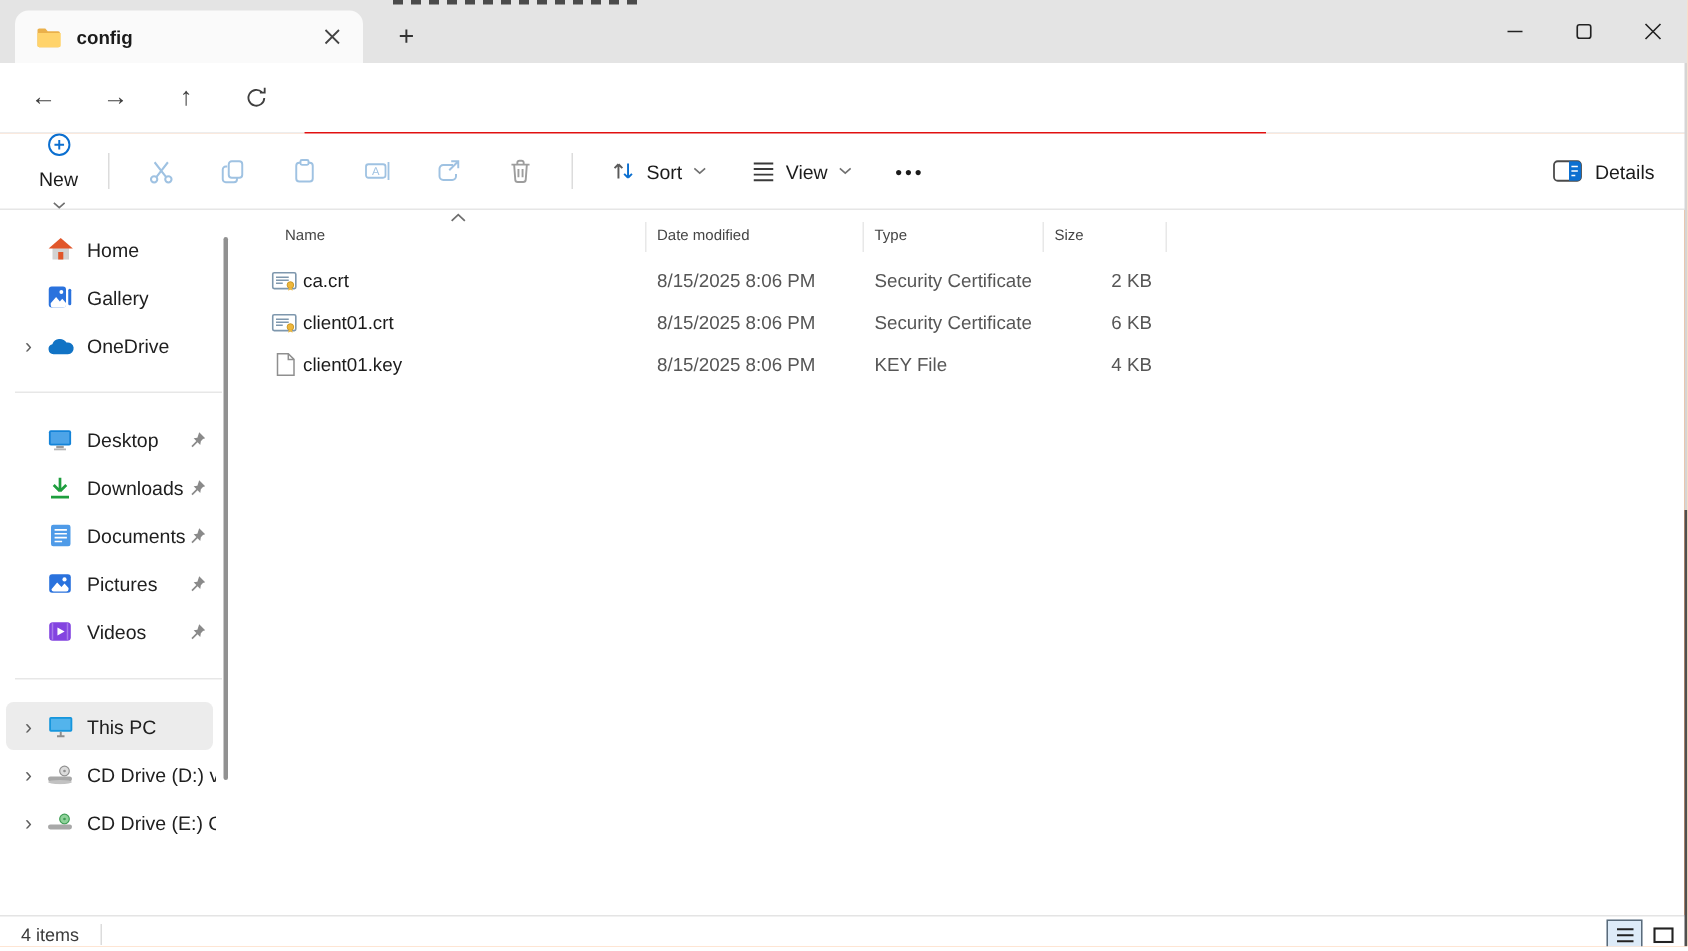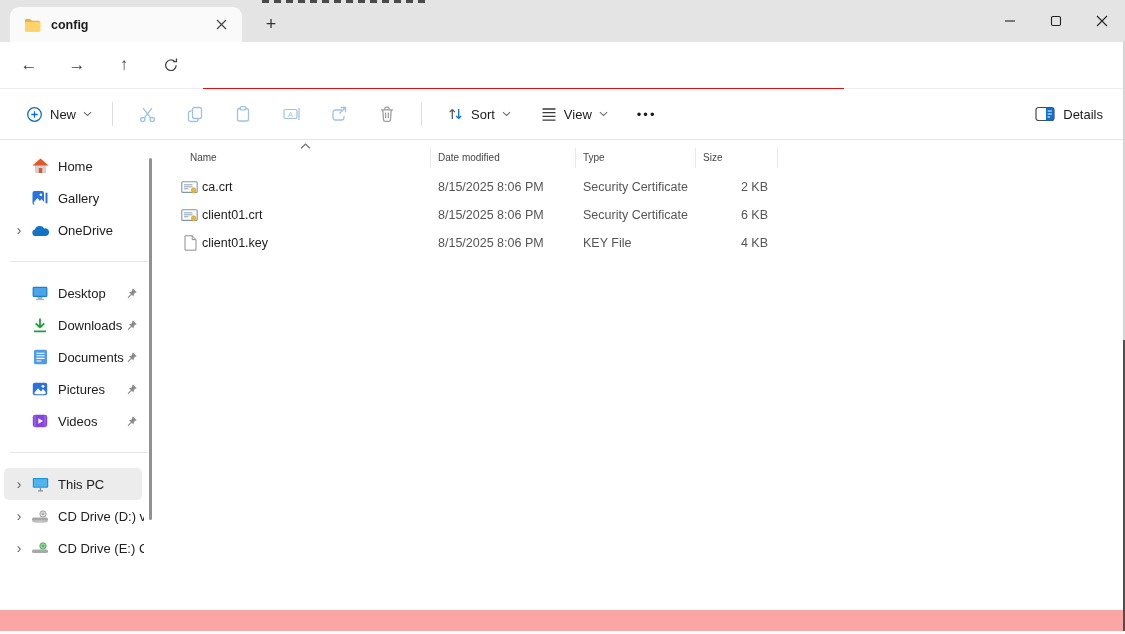--- a/index.html
+++ b/index.html
@@ -1,18 +1,18 @@
 <!DOCTYPE html>
 <html><head>
 <meta charset="utf-8">
 <style>
   * { margin:0; padding:0; box-sizing:border-box; }
   html,body { background:#fff; }
   body { font-family:"Liberation Sans","DejaVu Sans",sans-serif; color:#1b1b1b; }
-  .window { position:relative; width:1125px; height:631px; background:#fca5a5; overflow:hidden; }
+  .window { position:relative; width:1125px; height:631px; background:#f97316; overflow:hidden; }
 
   
   .titlebar { position:absolute; left:0; top:0; width:100%; height:42px; background:#e4e4e4; }
   .tab { position:absolute; left:10px; top:7px; width:232px; height:35px; background:#fafafa;
          border-radius:9px 9px 0 0; display:flex; align-items:center; padding:0 10px 0 14px; }
   .tab-title { font-size:12.5px; font-weight:600; margin-left:10px; flex:1; }
   .tab-close { width:22px; height:22px; display:flex; align-items:center; justify-content:center; border-radius:4px; cursor:default; }
   .newtab-btn { position:absolute; left:258px; top:11px; width:26px; height:26px; display:flex; align-items:center;
                 justify-content:center; font-size:18px; color:#333; border-radius:4px; }
   .win-controls { position:absolute; right:0; top:0; height:42px; display:flex; }
@@ -31,21 +31,21 @@
   .crumb { font-size:13px; color:#191919; padding:3px 9px; border-radius:4px; white-space:nowrap; }
   .crumb-sep { font-size:15px; color:#4f4f4f; padding:0 3px; line-height:1; }
   .bc-icon { display:flex; align-items:center; padding:0 4px 0 2px; }
   .search-box { position:absolute; left:853px; top:46px; width:258px; height:38px; display:flex;
                 align-items:center; padding:0 12px 0 12px; }
   .search-ph { font-size:13px; color:#767676; flex:1; }
 
   
   .toolbar { position:absolute; left:0; top:89px; width:100%; height:51px; background:#fff;
              border-bottom:1px solid #e6e6e6; display:flex; align-items:center; }
-  .tb-new { display:flex; align-items:center; gap:7px; margin-left:16px; padding:6px 10px; border-radius:4px; }
+  .tb-new { display:flex; align-items:center; gap:7px; margin-left:16px; padding:6px 10px; border-radius:4px;flex-direction:column; }
   .tb-new-label { font-size:13px; }
   .tb-sep { width:1px; height:24px; background:#dcdcdc; margin:0 10px; }
   .tb-icon-btn { width:40px; height:34px; display:flex; align-items:center; justify-content:center; border-radius:4px; margin:0 4px; }
   .tb-drop { display:flex; align-items:center; gap:7px; padding:7px 9px; border-radius:4px; margin:0 6px; font-size:13px; }
   .tb-more { font-size:13px; letter-spacing:2px; color:#1b1b1b; padding:6px 10px; margin-left:4px; }
   .tb-details { position:absolute; right:22px; display:flex; align-items:center; gap:8px; font-size:13px; }
 
   
   .sidebar { position:absolute; left:0; top:140px; width:160px; height:470px; background:#fff; overflow:hidden; }
   .sb-inner { padding-top:10px; }
@@ -462,17 +462,33 @@
             <path d="M8.2.8v3.8H12" fill="none" stroke="#8f8f8f" stroke-width="1"></path>
           </svg>
       </span>
       <span class="fr-name">client01.key</span>
       <span class="fr-date">8/15/2025 8:06 PM</span>
       <span class="fr-type">KEY File</span>
       <span class="fr-size">4 KB</span>
     </div>
   </div>
 
+  <div class="statusbar">
+    <span class="sb-count">4 items</span>
+    <span class="sb-count-sep"></span>
+    <div class="view-toggles">
+      <div class="vt-btn active">
+        <svg width="13" height="11" viewBox="0 0 13 11" stroke="#222" stroke-width="1.4">
+            <path d="M1 1.5h11M1 5.5h11M1 9.5h11"></path>
+          </svg>
+      </div>
+      <div class="vt-btn inactive">
+        <svg width="14" height="11" viewBox="0 0 14 11" fill="none" stroke="#222" stroke-width="1.4">
+            <rect x="1" y="1" width="12" height="9"></rect>
+          </svg>
+      </div>
+    </div>
+  </div>
 
   <div class="artifact-bottom"></div>
   <div class="edge-right-light"></div>
   <div class="edge-right-dark"></div>
 </div>
 
 </body></html>

